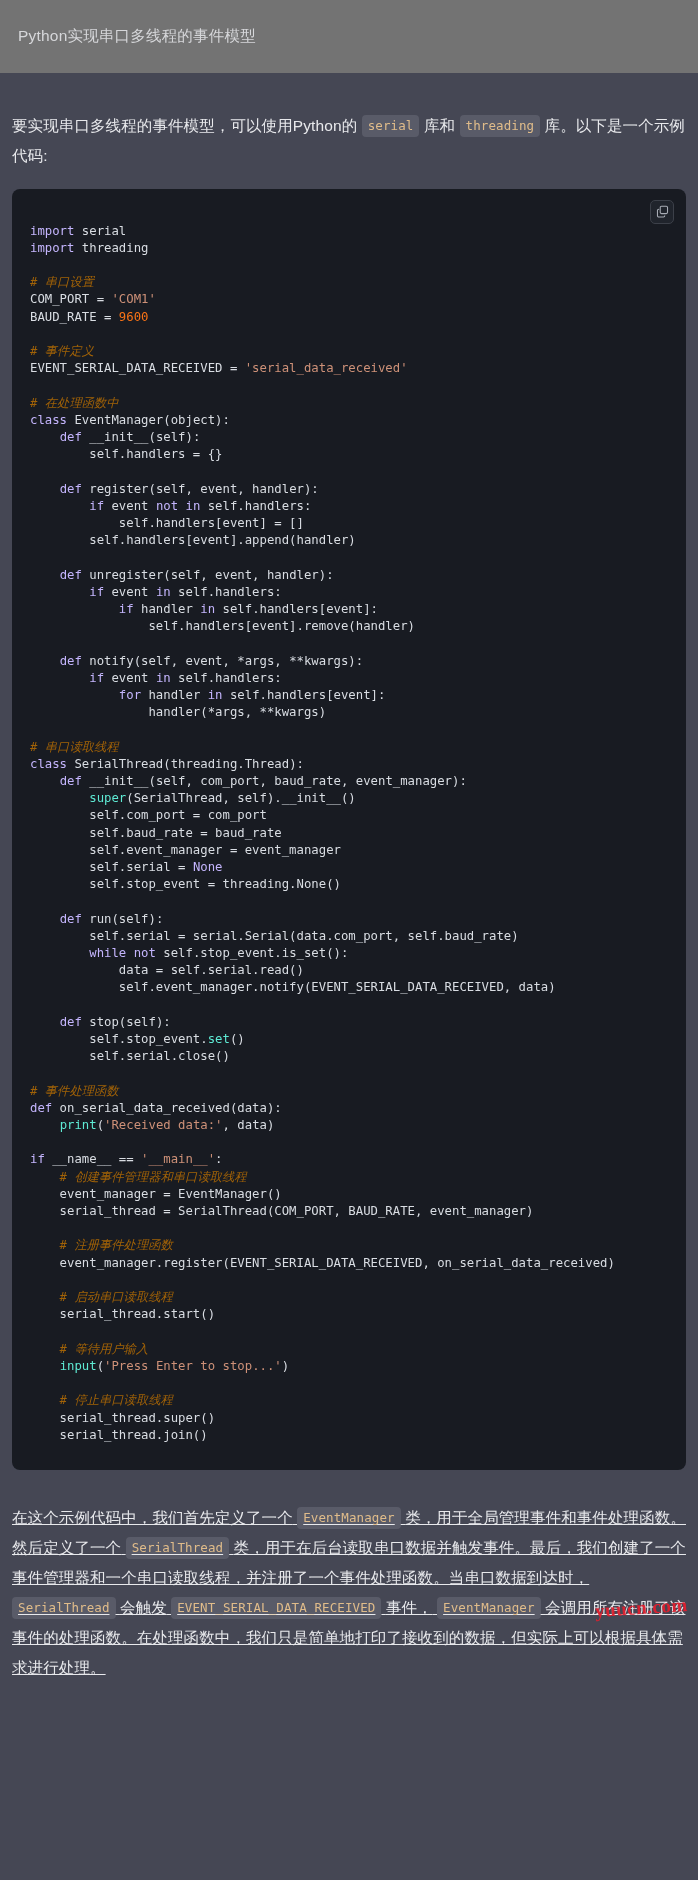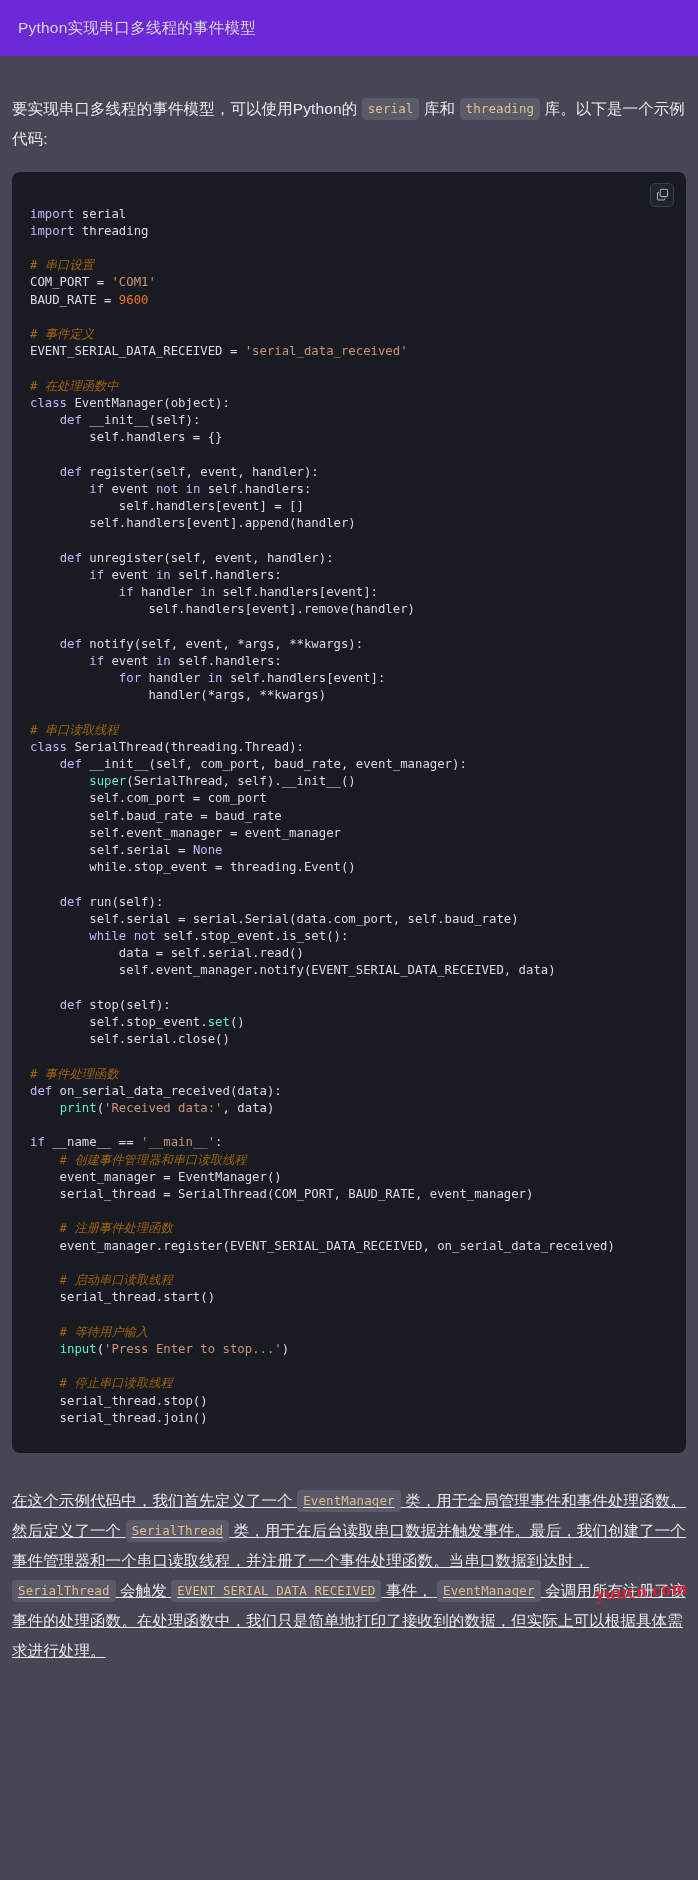--- a/index.html
+++ b/index.html
@@ -7,22 +7,22 @@
   body {
     width: 698px;
     height: 1880px;
     background: #454754;
     font-family: "Liberation Sans", "DejaVu Sans", sans-serif;
     overflow: hidden;
   }
 
   
   .header {
-    background: #6d28d9;
-    height: 56px;
+    background: #737373;
+    height: 73px;
     display: flex;
     align-items: center;
     padding: 0 18px;
   }
   .header-title {
     color: #d6d7da;
     font-size: 15.5px;
     letter-spacing: 0.2px;
     font-weight: 400;
   }
@@ -172,21 +172,21 @@
 <span class="t">                handler(*args, **kwargs)</span>
 
 <span class="cm"># 串口读取线程</span>
 <span class="k">class</span><span class="t"> SerialThread(threading.Thread):</span>
 <span class="t">    </span><span class="k">def</span><span class="t"> __init__(self, com_port, baud_rate, event_manager):</span>
 <span class="t">        </span><span class="fn">super</span><span class="t">(SerialThread, self).__init__()</span>
 <span class="t">        self.com_port = com_port</span>
 <span class="t">        self.baud_rate = baud_rate</span>
 <span class="t">        self.event_manager = event_manager</span>
 <span class="t">        self.serial = </span><span class="k">None</span>
-<span class="t">        while.stop_event = threading.Event()</span>
+<span class="t">        self.stop_event = threading.None()</span>
 
 <span class="t">    </span><span class="k">def</span><span class="t"> run(self):</span>
 <span class="t">        self.serial = serial.Serial(data.com_port, self.baud_rate)</span>
 <span class="t">        </span><span class="k">while</span><span class="t"> </span><span class="k">not</span><span class="t"> self.stop_event.is_set():</span>
 <span class="t">            data = self.serial.read()</span>
 <span class="t">            self.event_manager.notify(EVENT_SERIAL_DATA_RECEIVED, data)</span>
 
 <span class="t">    </span><span class="k">def</span><span class="t"> stop(self):</span>
 <span class="t">        self.stop_event.</span><span class="fn">set</span><span class="t">()</span>
 <span class="t">        self.serial.close()</span>
@@ -203,21 +203,21 @@
 <span class="cm">    # 注册事件处理函数</span>
 <span class="t">    event_manager.register(EVENT_SERIAL_DATA_RECEIVED, on_serial_data_received)</span>
 
 <span class="cm">    # 启动串口读取线程</span>
 <span class="t">    serial_thread.start()</span>
 
 <span class="cm">    # 等待用户输入</span>
 <span class="t">    </span><span class="fn">input</span><span class="t">(</span><span class="s">'Press Enter to stop...'</span><span class="t">)</span>
 
 <span class="cm">    # 停止串口读取线程</span>
-<span class="t">    serial_thread.stop()</span>
+<span class="t">    serial_thread.super()</span>
 <span class="t">    serial_thread.join()</span></pre>
     </div>
   </div>
 
   <p class="para para-bottom"><span>在这个示例代码中，我们首先定义了一个</span> <code class="inline">EventManager</code> <span>类，用于全局管理事件和事件处理函数。然后定义了一个</span> <code class="inline">SerialThread</code> <span>类，用于在后台读取串口数据并触发事件。最后，我们创建了一个事件管理器和一个串口读取线程，并注册了一个事件处理函数。当串口数据到达时，</span> <code class="inline">SerialThread</code> <span>会触发</span> <code class="inline">EVENT_SERIAL_DATA_RECEIVED</code> <span>事件，</span> <code class="inline">EventManager</code> <span>会调用所有注册了该事件的处理函数。在处理函数中，我们只是简单地打印了接收到的数据，但实际上可以根据具体需求进行处理。</span></p>
 
   <div class="watermark">yuucn.com</div>
 </div>
 
 </body></html>

